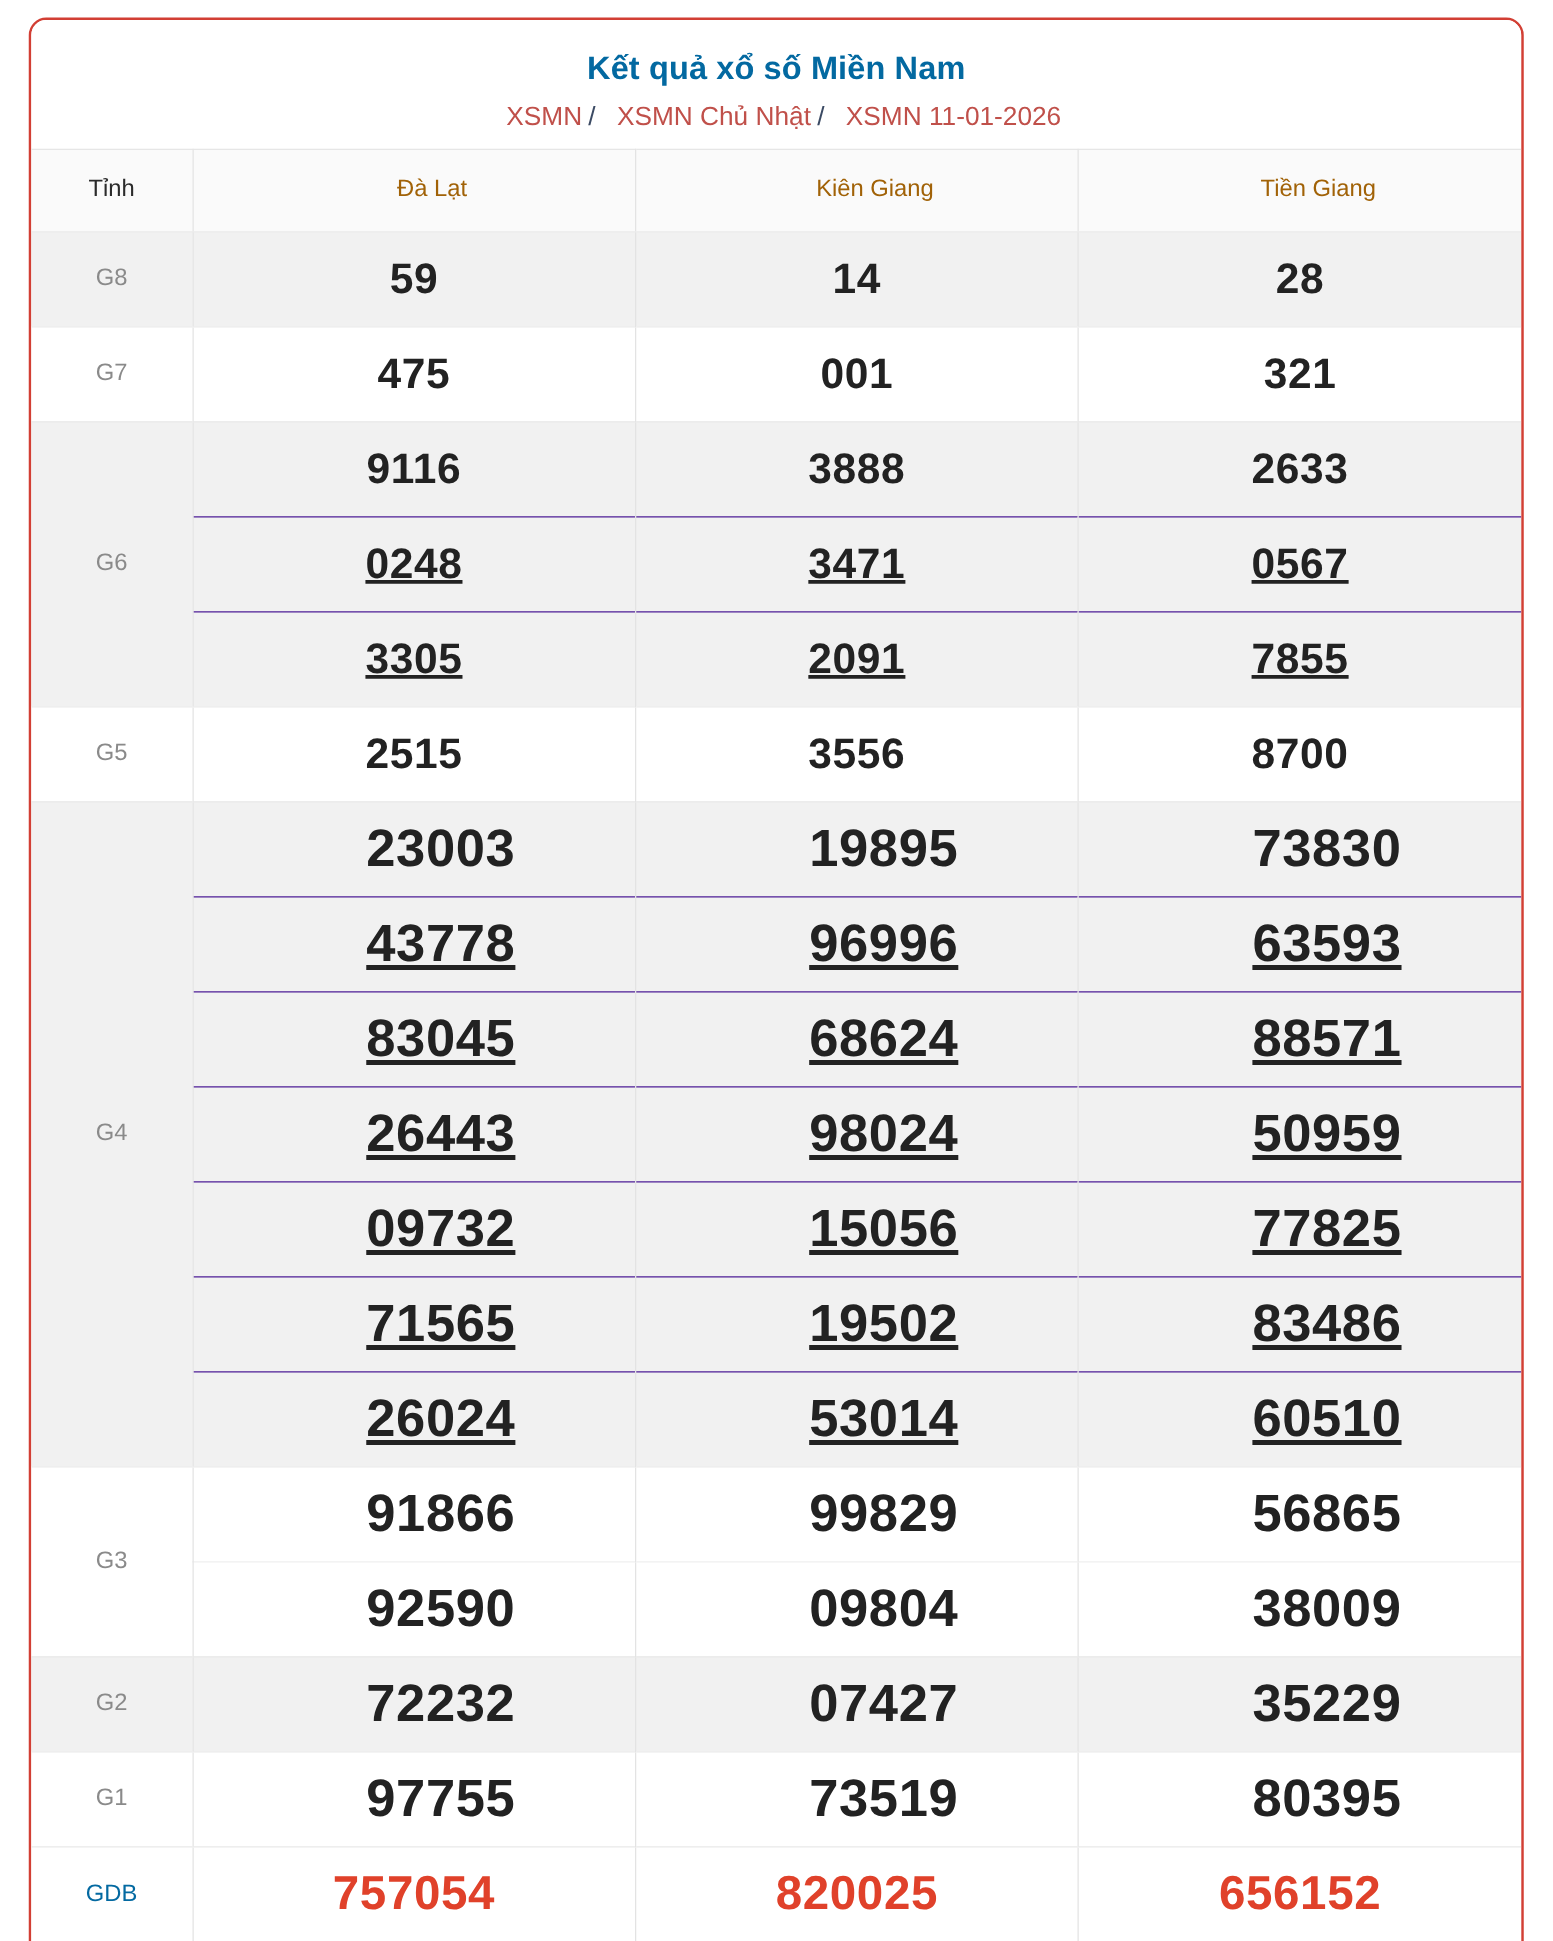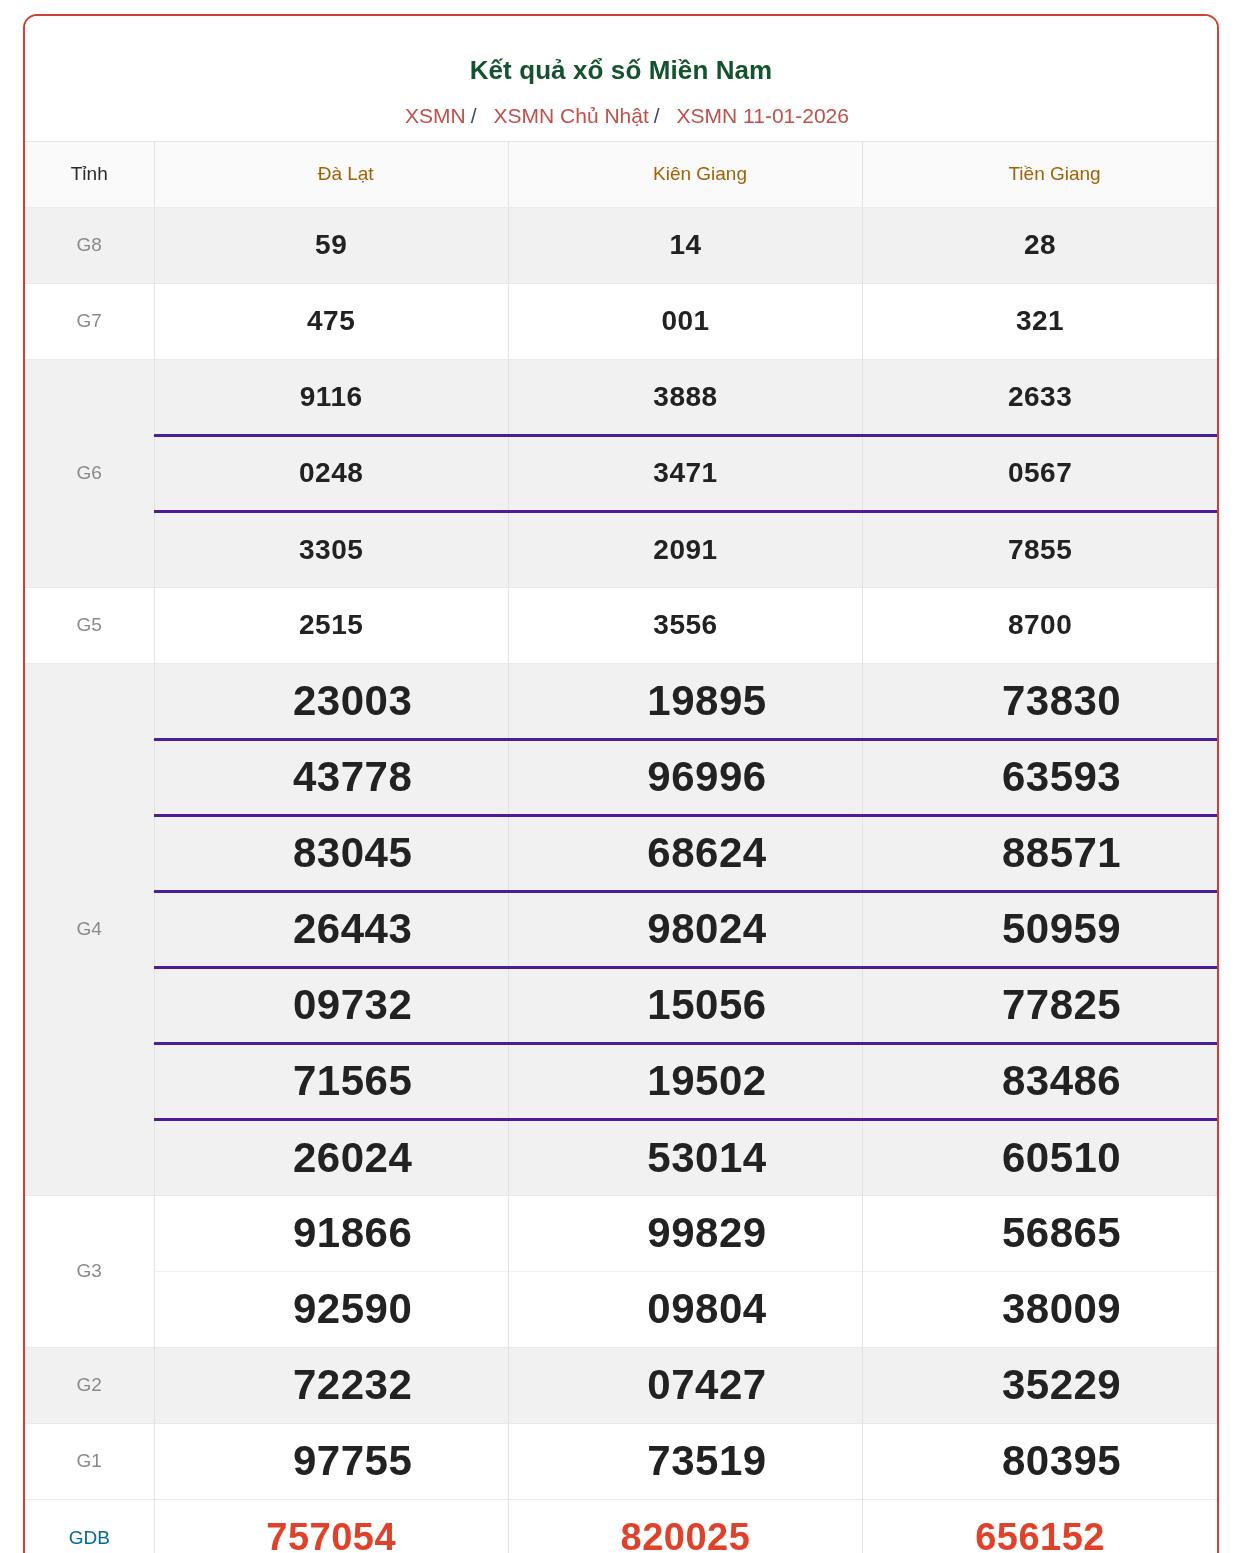--- a/index.html
+++ b/index.html
@@ -30,24 +30,24 @@
 
   
   .card-header{
     box-sizing:border-box;
     width:100%;
     padding:22px 10px 12px 10px;
     text-align:center;
     background:#ffffff;
   }
   .main-title{
-    margin:16px;
+    margin:0;
     font-size:26px;
     font-weight:bold;
-    color:#14532d;
+    color:#0369a1;
     letter-spacing:.1px;
     line-height:1.25;
   }
   .breadcrumb{
     margin:10px 0 0 0;
     font-size:21px;
     line-height:1.25;
     color:#c0504a;
     white-space:nowrap;
   }
@@ -84,32 +84,32 @@
   }
   table.results td:last-child{border-right:none;}
 
   td.rowlabel{
     color:#8a8a8a;
     font-size:19px;
     font-weight:normal;
   }
   td.num{
     color:#222222;
-    font-size:28px;
+    font-size:34px;
     font-weight:bold;
     letter-spacing:.5px;
   }
   td.num.small{font-size:42px;padding-left:44px;}
 
   
   tr.grp-shade > td{background:#f1f1f1;}
   tr.grp-plain > td{background:#ffffff;}
 
   
-  tr.sub-sep > td.num{border-top:3px solid #4c1d95;}
+  tr.sub-sep > td.num{border-top:1px solid #4c1d95;text-decoration:underline;}
   tr.sub-sep-plain > td.num{border-top:1px solid #f0f0f0;}
   tr.grp-start > td{border-top:1px solid #e9e9e9;text-align:center;}
 
   
   td.gdb-label{color:#0369a1;font-size:19px;}
   td.gdb-num{
     color:#e0412a;
     font-size:38px;
     font-weight:bold;
     letter-spacing:.5px;

